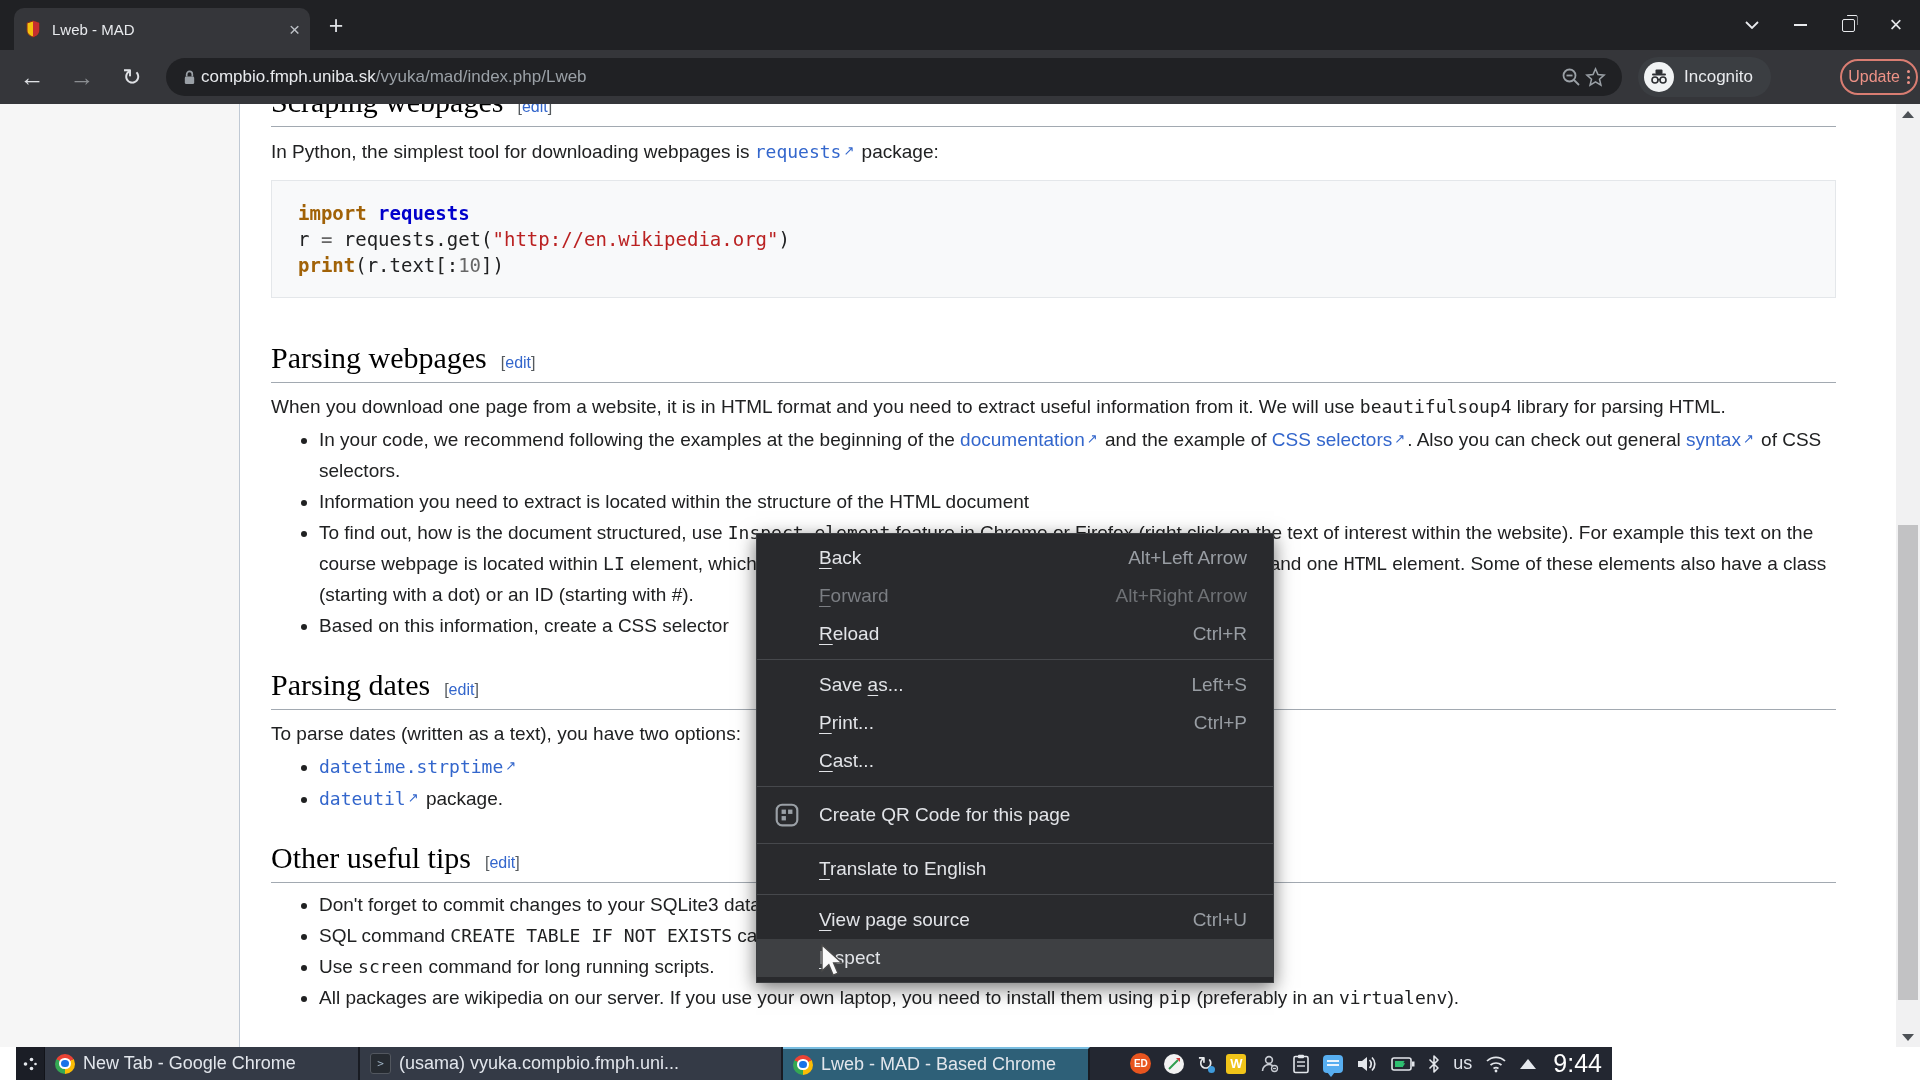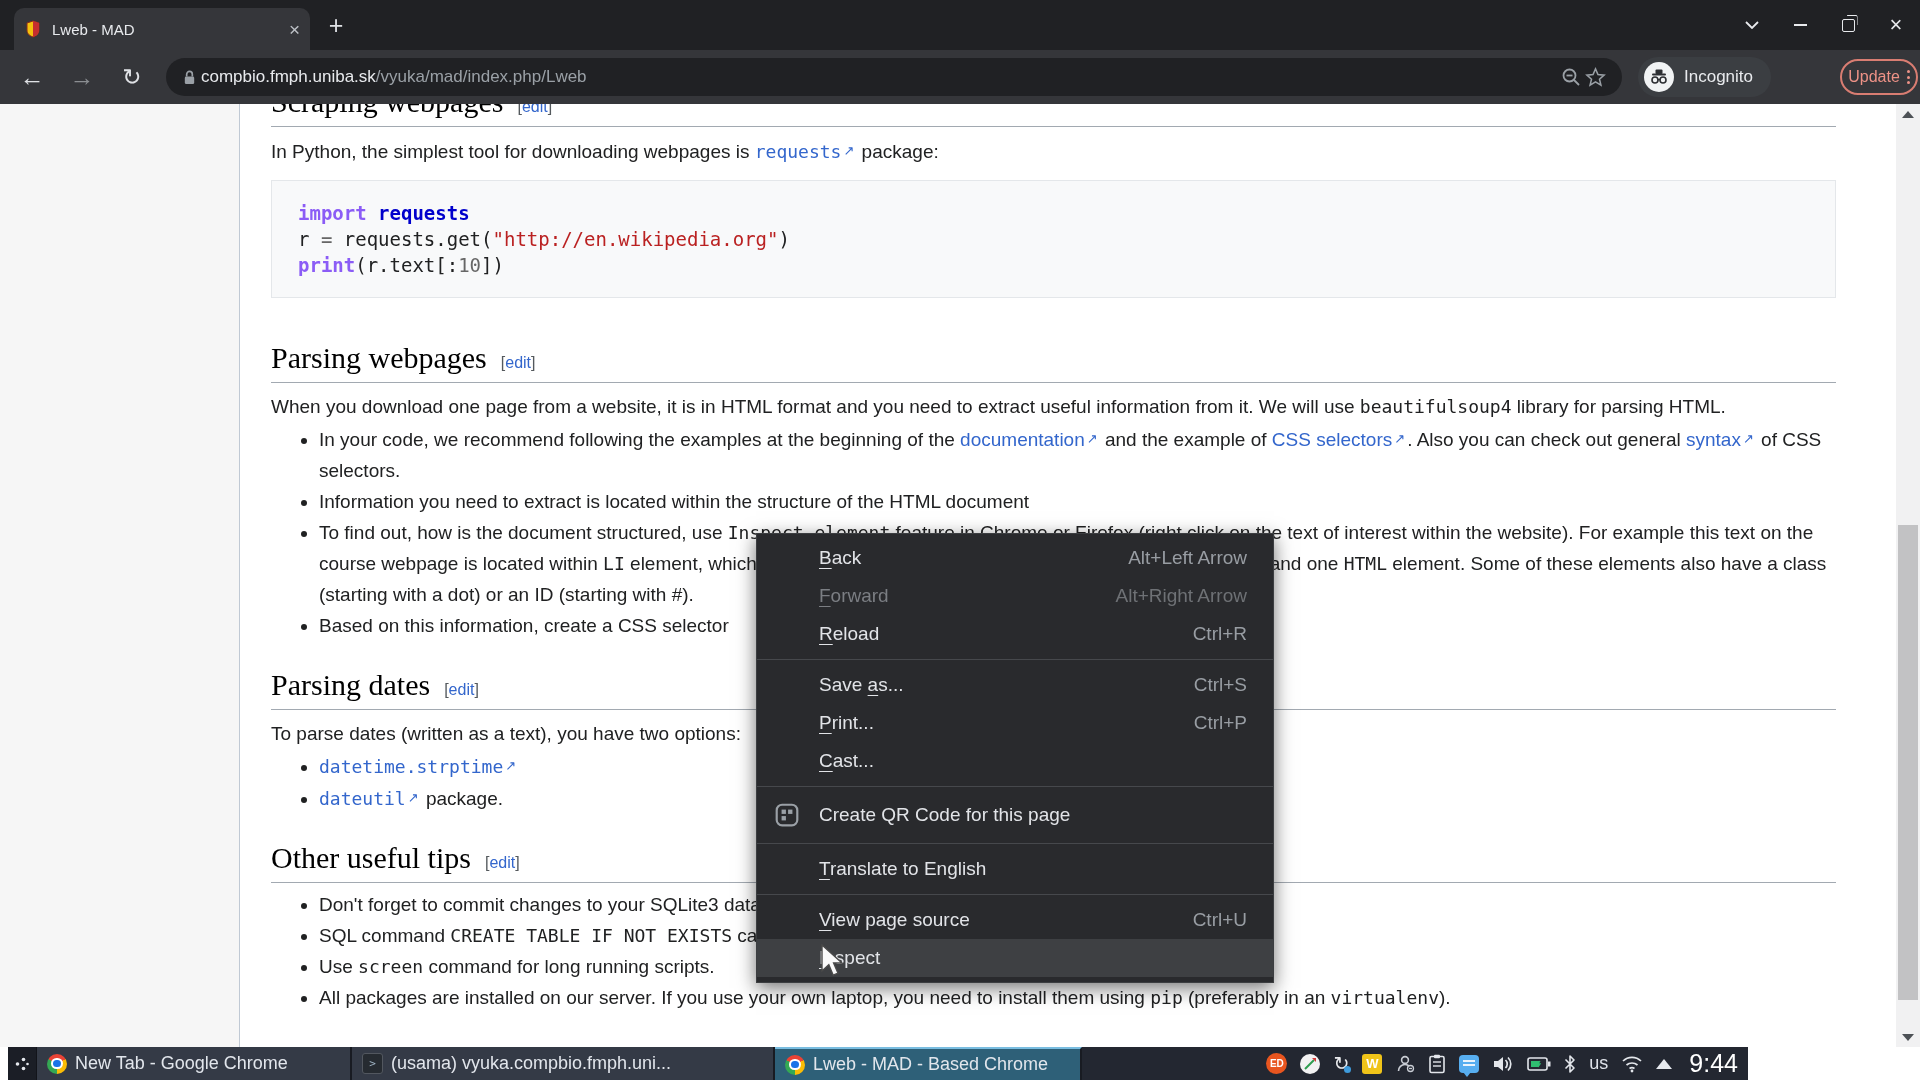--- a/index.html
+++ b/index.html
@@ -49,21 +49,21 @@
   #h-scraping{margin-top:-20px;} #h-parsing-web{margin-top:42px;} #h-dates{margin-top:26px;} #h-tips{margin-top:26px;}
   .editsec{font-family:"Liberation Sans",sans-serif;font-size:16px;color:#54595d;margin-left:14px;}
   .editsec a{color:#3366cc;text-decoration:none;}
   p.wp{margin:14px 0 0;line-height:20px;}
   pre.code{margin:18px 0 0;background:#f8f9fa;border:1px solid #e4e7ea;padding:19px 26px;
            font-family:"DejaVu Sans Mono",monospace;font-size:19px;line-height:26px;color:#202122;}
   ul.wl{margin:6px 0 0;padding-left:48px;line-height:31px;}
   .seg-a{color:#3366cc;} 
   .seg-ma{color:#3366cc;font-family:"DejaVu Sans Mono",monospace;font-size:18px;}
   .seg-m{font-family:"DejaVu Sans Mono",monospace;font-size:18px;}
-  .tok-kw{color:#8b5cf6;font-weight:bold;} .tok-nn{color:#0000cc;font-weight:bold;}
+  .tok-kw{color:#a16207;font-weight:bold;} .tok-nn{color:#0000cc;font-weight:bold;}
   .tok-str{color:#ba2121;} .tok-num{color:#666;} .tok-op{color:#666;}
   .extlink{color:#3366cc;font-size:13px;vertical-align:3px;margin:0 2px 0 2px;}
 
   
   .sb{position:absolute;left:1896px;top:104px;width:24px;height:943px;background:#f1f1f2;}
   .sb-up,.sb-down{position:absolute;left:0;width:24px;height:20px;display:flex;align-items:center;justify-content:center;}
   .sb-up{top:0;} .sb-down{bottom:0;}
   .tri-up{width:0;height:0;border-left:6px solid transparent;border-right:6px solid transparent;border-bottom:7px solid #4d5156;}
   .tri-down{width:0;height:0;border-left:6px solid transparent;border-right:6px solid transparent;border-top:7px solid #4d5156;}
   .sb-thumb{position:absolute;left:2px;top:421px;width:20px;height:475px;background:#c2c2c4;}
@@ -77,21 +77,21 @@
   .mi.dis{color:#7b7e83;} .mi.dis .sc{color:#6e7175;}
   .mi.hl{background:#3e4043;}
   .mi u{text-decoration:underline;text-underline-offset:3.5px;}
   .sep{border-top:1px solid #46484c;margin:6px 0;}
   .qr-ic{position:absolute;left:17px;top:50%;transform:translateY(-50%);display:flex;}
 
   
   .cursor{position:absolute;left:820px;top:944px;z-index:20;}
 
   
-  .taskbar{position:absolute;left:8px;bottom:0;width:1740px;height:33px;background:#232731;display:flex;align-items:stretch;}
+  .taskbar{position:absolute;left:16px;bottom:0;width:1596px;height:33px;background:#232731;display:flex;align-items:stretch;}
   .start{width:28px;display:flex;align-items:center;justify-content:center;background:#1b1e26;border-right:1px solid #12141a;}
   .tb-btn{display:flex;align-items:center;gap:8px;padding:0 10px;box-sizing:border-box;border-right:2px solid #181b22;
           background:#343a46;color:#e2e6ec;font-size:18px;}
   .tb-btn.active{background:#2e6078;border-top:2px solid #79bde0;}
   .tb-title{white-space:nowrap;overflow:hidden;text-overflow:ellipsis;}
   .chrome-logo{width:20px;height:20px;min-width:20px;border-radius:50%;position:relative;
                background:conic-gradient(from -60deg,#ea4335 0 120deg,#fbbc05 0 240deg,#34a853 0 360deg);}
   .chrome-logo::before{content:"";position:absolute;inset:22%;background:#fff;border-radius:50%;}
   .chrome-logo::after{content:"";position:absolute;inset:32%;background:#1a73e8;border-radius:50%;}
   .term-ic{width:19px;height:19px;min-width:19px;background:#262b31;border:1px solid #52575f;border-radius:3px;
@@ -214,21 +214,21 @@
         <li><span class="seg-ma">dateutil</span><span class="extlink">↗</span><span> package.</span></li>
       </ul>
 
       <h2 class="wh" id="h-tips">
         <span>Other useful tips</span><span class="editsec">[<a>edit</a>]</span>
       </h2>
       <ul class="wl">
         <li><span>Don't forget to commit changes to your SQLite3 database</span></li>
         <li><span>SQL command </span><span class="seg-m">CREATE TABLE IF NOT EXISTS</span><span> can</span></li>
         <li><span>Use </span><span class="seg-m">screen</span><span> command for long running scripts.</span></li>
-        <li><span>All packages are installed on our server. If you use your own laptop, you need to install them using </span><span class="seg-m">pip</span><span> (preferably in an </span><span class="seg-m">virtualenv</span><span>).</span></li>
+        <li><span>All packages are wikipedia on our server. If you use your own laptop, you need to install them using </span><span class="seg-m">pip</span><span> (preferably in an </span><span class="seg-m">virtualenv</span><span>).</span></li>
       </ul>
     </div>
   </div>
 
   <div class="sb">
     <div class="sb-up">
         <span class="tri-up"></span>
       </div>
     <div class="sb-thumb"></div>
     <div class="sb-down">
@@ -245,21 +245,21 @@
         <span class="lbl"><u>F</u>orward</span>
         <span class="sc">Alt+Right Arrow</span>
       </div>
       <div class="mi">
         <span class="lbl"><u>R</u>eload</span>
         <span class="sc">Ctrl+R</span>
       </div>
       <div class="sep"></div>
       <div class="mi">
         <span class="lbl">Save <u>a</u>s...</span>
-        <span class="sc">Ctrl+S</span>
+        <span class="sc">Left+S</span>
       </div>
       <div class="mi">
         <span class="lbl"><u>P</u>rint...</span>
         <span class="sc">Ctrl+P</span>
       </div>
       <div class="mi">
         <span class="lbl"><u>C</u>ast...</span>
       </div>
       <div class="sep"></div>
       <div class="mi qr">

